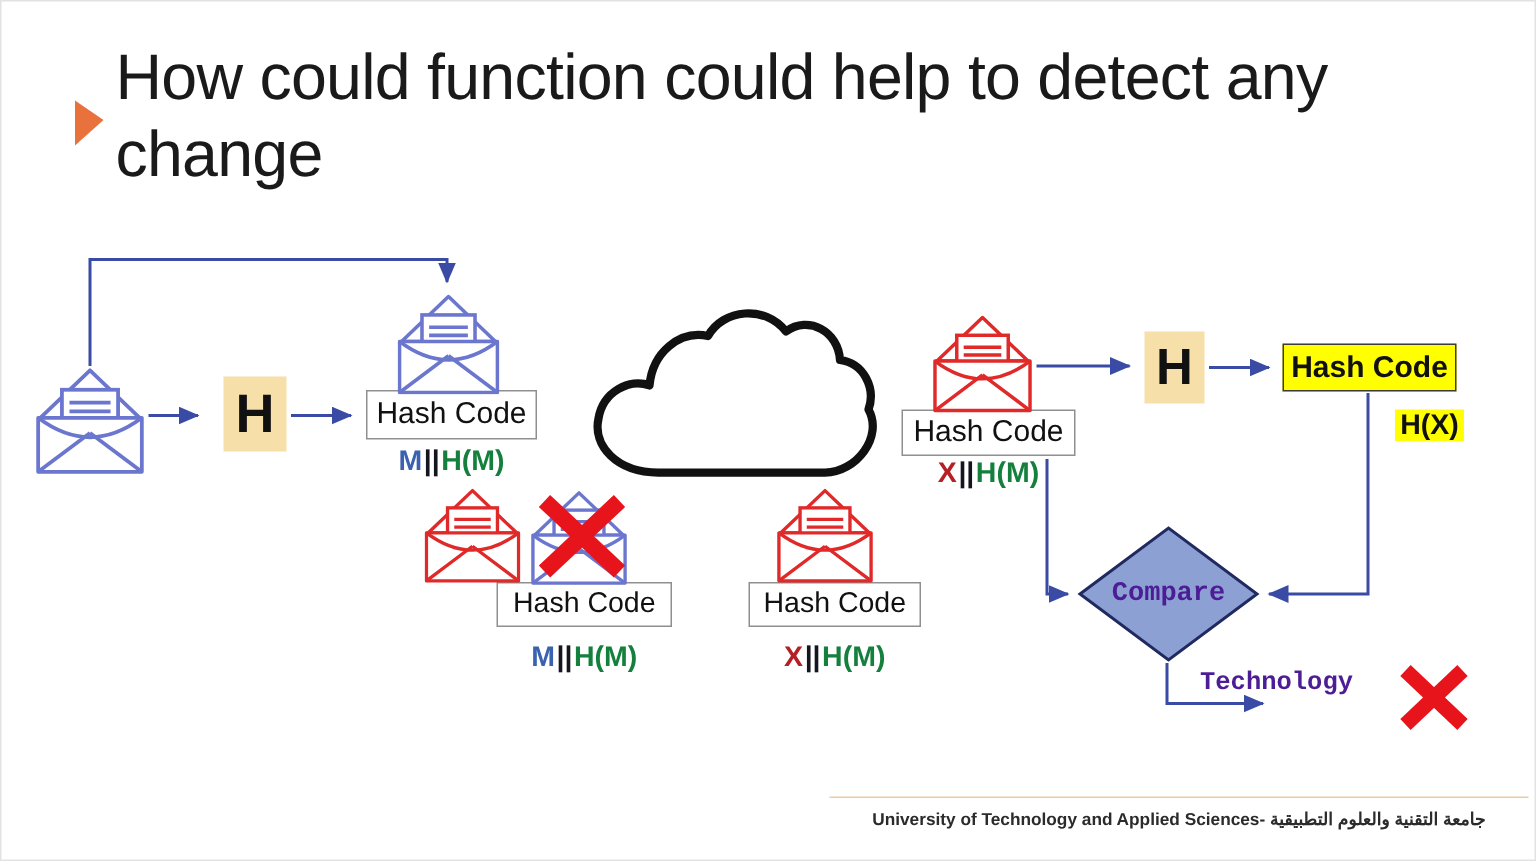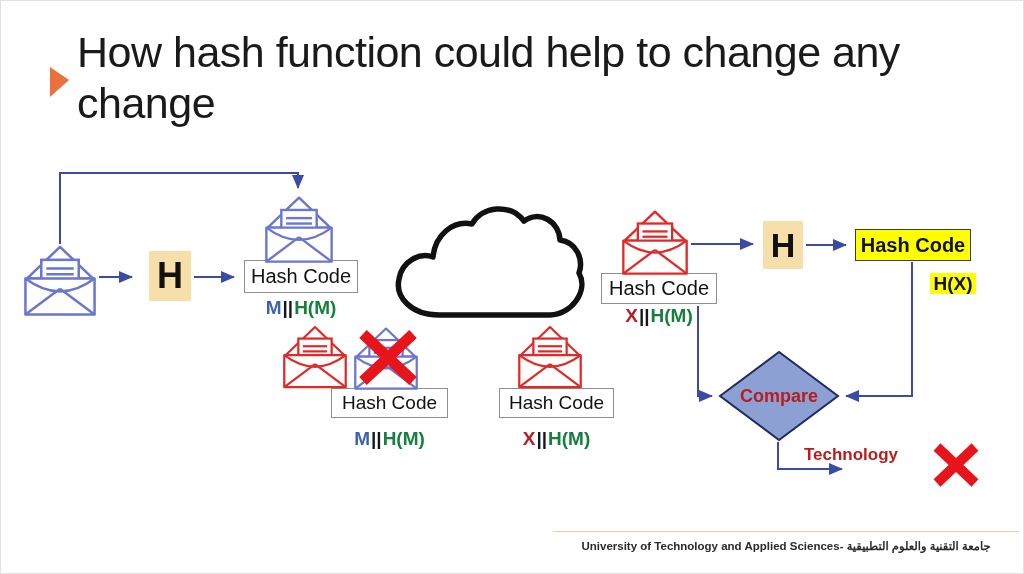--- a/index.html
+++ b/index.html
@@ -58,21 +58,21 @@
   
   .concat{
     display:flex;align-items:center;justify-content:center;
     font-size:19px;font-weight:bold;white-space:nowrap;
   }
   .concat .c-blue{color:#3A62B0;}
   .concat .c-red{color:#B42025;}
   .concat .c-pipes{color:#15151f;padding:0 1px;}
   .concat .c-orange{color:#15803d;}
 
-  .diag-label{color:#b91c1c;font-weight:bold;display:flex;align-items:center;justify-content:center;white-space:nowrap;}
+  .diag-label{color:#4c1d95;font-weight:bold;display:flex;align-items:center;justify-content:center;white-space:nowrap;font-family:Liberation Mono, monospace;}
 
   
   #footer{
     left:552px;top:530px;width:466px;
     border-top:1px solid #F0C9A4;
     padding-top:7px;
     font-size:11.5px;font-weight:bold;color:#2b2b2b;
     text-align:center;white-space:nowrap;
   }
   svg{display:block;}
@@ -104,21 +104,21 @@
     <polyline points="697,305 697,395 711,395" fill="none" stroke="#3A4BA5" stroke-width="2" marker-end="url(#arr)"></polyline>
 
     <polyline points="777,441 777,468 841,468" fill="none" stroke="#3A4BA5" stroke-width="2" marker-end="url(#arr)"></polyline>
 
     <path d="M 438 314 C 410 314 394 296 398 278 C 401 260 419 251 432 256 C 434 234 452 219 471 223 C 481 205 509 202 523 220 C 538 209 558 220 559 239 C 575 241 583 258 578 272 C 588 290 570 314 549 314 Z" fill="#ffffff" stroke="#111111" stroke-width="5.5" stroke-linejoin="round" stroke-linecap="round"></path>
 
     <polygon points="719,395 778,351 837,395 778,439" fill="#8CA0D4" stroke="#202A60" stroke-width="2"></polygon>
   </svg>
 
   <div id="bullet" class="abs"></div>
-  <div id="title" class="abs">How hash function could help to change any change</div>
+  <div id="title" class="abs">How could function could help to detect any change</div>
 
   <div class="abs hbox" style="left:148px;top:250px;width:42px;height:50px;font-size:36px;">H</div>
 
   <div class="abs hashbox" style="left:243px;top:259px;width:114px;height:33px;">Hash Code</div>
 
   <div class="abs concat" style="left:243px;top:296px;width:114px;height:22px;">
     <span class="c-blue">M</span>
       <span class="c-pipes">||</span>
       <span class="c-orange">H(M)</span>
   </div>

